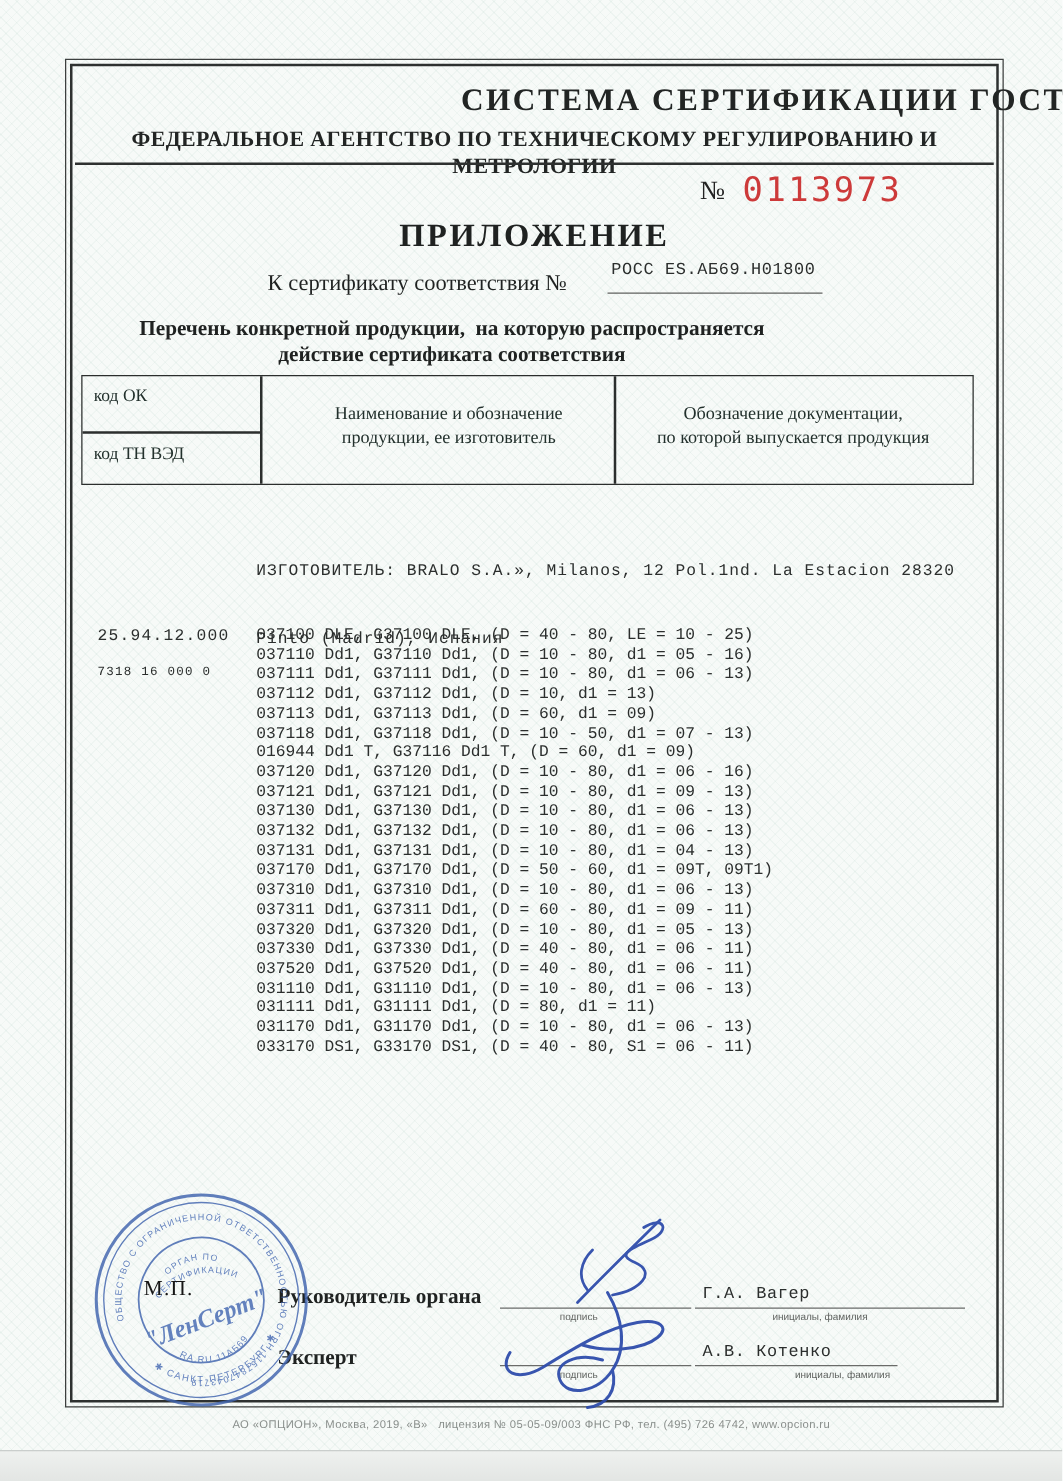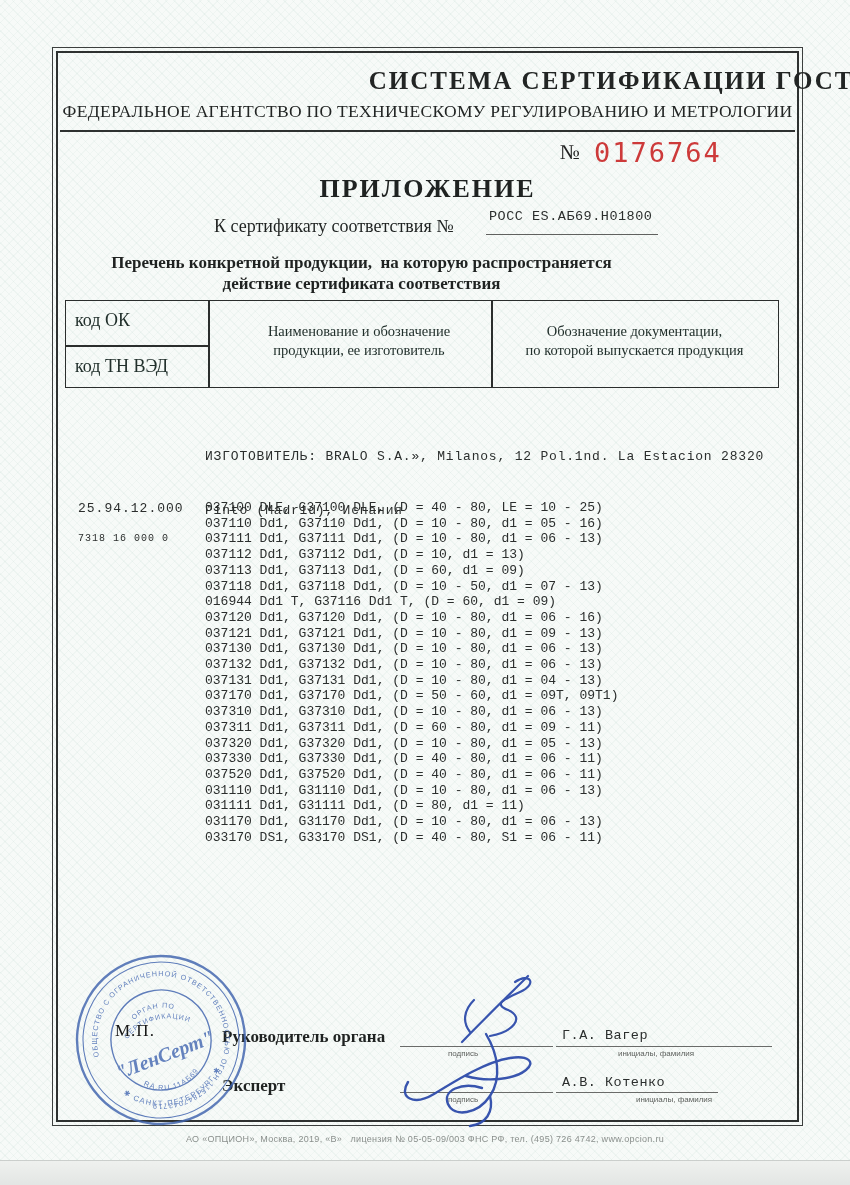--- a/index.html
+++ b/index.html
@@ -13,21 +13,21 @@
   }
   .abs{position:absolute;}
 
   
   .frame-outer{position:absolute;left:52px;top:47px;width:749px;height:1077px;border:1px solid #3c3f3e;}
   .frame-inner{position:absolute;left:3px;top:3px;right:3px;bottom:3px;border:2px solid #2e3130;}
 
   .sys-title{left:52px;top:67px;width:787px;text-align:right;
     font-size:25px;font-weight:bold;letter-spacing:2px;color:#222524;margin-left:40px;}
   .agency{left:52px;top:101px;width:751px;text-align:center;
-    font-size:17.5px;font-weight:normal;letter-spacing:.3px;color:#222524;}
+    font-size:17.5px;font-weight:bold;letter-spacing:.3px;color:#222524;}
   .header-rule{left:60px;top:130px;width:735px;height:2px;background:#2e3130;}
 
   .doc-number{left:560px;top:137px;display:flex;align-items:flex-start;gap:14px;}
   .no-sign{font-size:21px;color:#232323;padding-top:3px;}
   .no-digits{font-family:"DejaVu Sans Mono", monospace;font-size:27px;letter-spacing:2px;color:#cd3a3a;}
 
   .title{left:52px;top:174px;width:751px;text-align:center;
     font-size:26px;font-weight:bold;letter-spacing:2px;color:#1f2221;}
 
   .certref-label{left:214px;top:216px;font-size:18px;color:#1f2221;}
@@ -36,21 +36,21 @@
 
   .subtitle{left:52px;width:619px;text-align:center;font-size:17px;font-weight:bold;color:#1f2221;white-space:pre;}
   .subtitle.l1{top:253px;}
   .subtitle.l2{top:274px;}
 
   
   .ptable{left:65px;top:300px;width:712px;height:86px;border:1.5px solid #2b2e2d;}
   .ptable .v1{position:absolute;left:142px;top:0;bottom:0;width:1.5px;background:#2b2e2d;}
   .ptable .v2{position:absolute;left:425px;top:0;bottom:0;width:1.5px;background:#2b2e2d;}
   .ptable .h1{position:absolute;left:0;top:44px;width:142px;height:1.5px;background:#2b2e2d;}
-  .cell{position:absolute;font-size:18px;color:#22302c;}
+  .cell{position:absolute;font-size:14px;color:#22302c;}
   .c1a{left:9px;top:9px;}
   .c1b{left:9px;top:55px;}
   .chdr{position:absolute;top:21px;text-align:center;font-size:14.5px;line-height:19px;color:#22302c;}
   .c2{left:142px;width:302px;}
   .c3{left:425px;width:287px;}
 
   
   .mono{font-family:"Liberation Mono", monospace;color:#2b2e2d;}
   .mfr{left:205px;top:412px;font-size:13px;letter-spacing:.8px;line-height:18px;white-space:pre;}
   .okcode{left:78px;top:501px;font-size:13px;letter-spacing:1px;white-space:pre;}
@@ -95,21 +95,21 @@
   <div class="frame-outer">
     <div class="frame-inner"></div>
   </div>
 
   <div class="abs sys-title">СИСТЕМА СЕРТИФИКАЦИИ ГОСТ Р</div>
   <div class="abs agency">ФЕДЕРАЛЬНОЕ АГЕНТСТВО ПО ТЕХНИЧЕСКОМУ РЕГУЛИРОВАНИЮ И МЕТРОЛОГИИ</div>
   <div class="abs header-rule"></div>
 
   <div class="abs doc-number">
     <span class="no-sign">№</span>
-    <span class="no-digits">0176764</span>
+    <span class="no-digits">0113973</span>
   </div>
 
   <div class="abs title">ПРИЛОЖЕНИЕ</div>
 
   <div class="abs certref-label">К сертификату соответствия №</div>
   <div class="abs certref-value mono">РОСС ES.АБ69.Н01800</div>
   <div class="abs certref-line"></div>
 
   <div class="abs subtitle l1">Перечень конкретной продукции,  на которую распространяется</div>
   <div class="abs subtitle l2">действие сертификата соответствия</div>

